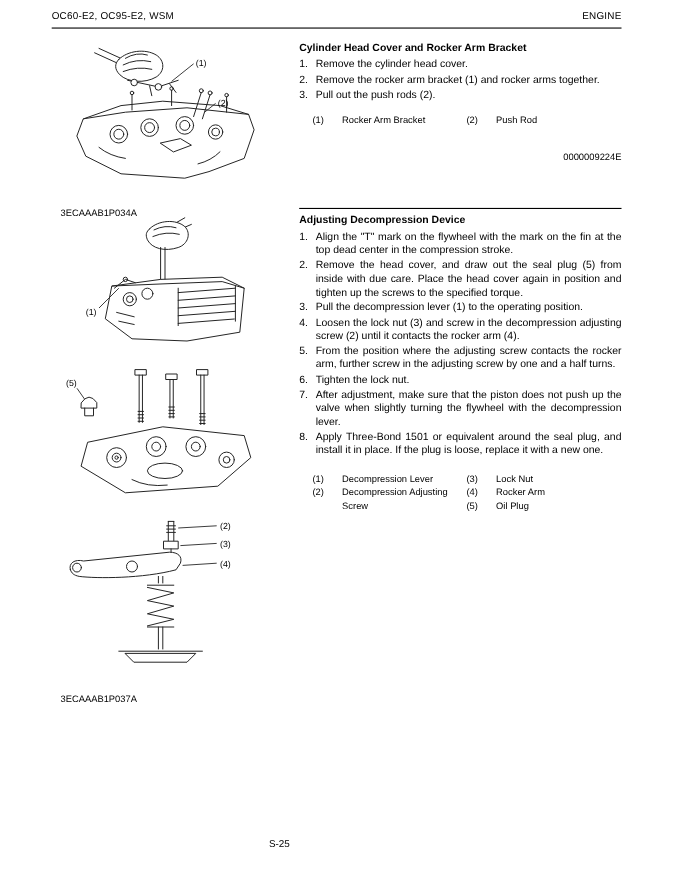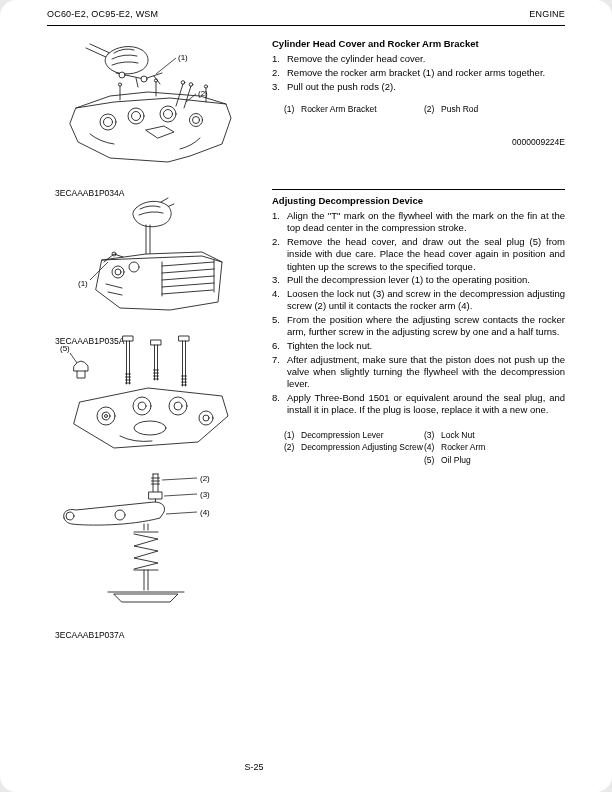--- a/index.html
+++ b/index.html
@@ -1,18 +1,18 @@
 <!DOCTYPE html>
 <html><head>
 <meta charset="utf-8">
 <style>
   html,body{margin:0;padding:0;background:#e9e9e9;}
   .page{
     position:relative;width:612px;height:792px;margin:0 auto;background:#fff;
-    font-family:"Liberation Sans",sans-serif;color:#000;overflow:hidden;border-radius:16px;
+    font-family:"Liberation Sans",sans-serif;color:#000;overflow:hidden;
   }
   
   .hdr-left{position:absolute;left:47px;top:9px;font-size:9px;letter-spacing:.2px;}
   .hdr-right{position:absolute;right:47px;top:9px;font-size:9px;letter-spacing:.2px;}
   .hdr-rule{position:absolute;left:47px;right:47px;top:25px;border-top:1.3px solid #000;}
   
   .figure{position:absolute;left:50px;width:206px;}
   .fig-label{font-size:8.5px;margin-top:18px;margin-left:5px;}
   .fig-svg{display:block;}
   svg text{font-family:"Liberation Sans",sans-serif;font-size:8px;fill:#000;}
@@ -22,21 +22,21 @@
   .step{display:flex;font-size:9.5px;line-height:1.29;margin-bottom:1.5px;}
   .step-num{flex:0 0 15px;}
   .step-text{flex:1;text-align:justify;}
   .legend{display:flex;padding-left:12px;font-size:8.5px;line-height:1.5;}
   .legend-1{margin-top:10px;}
   .legend-2{margin-top:12px;}
   .legend-col-l{width:140px;}
   .legend-col-r{flex:1;}
   .legend-item{display:flex;}
   .legend-num{flex:0 0 17px;}
-  .legend-label{flex:1;}
+  .legend-label{flex:1;margin-left:10px;}
   .ref-code{margin-top:21px;font-size:8.5px;text-align:right;}
   .divider{position:absolute;left:272px;top:189px;width:293px;border-top:1.3px solid #000;}
   .footer{position:absolute;left:0;top:762px;width:508px;text-align:center;font-size:9px;}
 </style>
 </head>
 <body>
 
 <div class="page">
 
   <span class="hdr-left">OC60-E2, OC95-E2,  WSM</span>
@@ -99,21 +99,20 @@
         <circle cx="84" cy="71" r="5"></circle>
         <path d="M56,88 l16,4 M58,96 l14,3"></path>
         <path d="M54,66 l10,-8 l9,3"></path>
         <circle cx="64" cy="58" r="2"></circle>
       </g>
       <g>
         <path d="M40,84 L58,66" stroke="#222" stroke-width="0.8"></path>
         <text x="28" y="90">(1)</text>
       </g>
     </svg>
-    <div class="fig-label">3ECAAAB1P035A</div>
   </div>
 
   <div class="figure" style="top:330px">
     <svg class="fig-svg" viewBox="0 0 205 124" width="205" height="124">
       <g stroke="#222" stroke-width="0.9" fill="none" stroke-linecap="round" stroke-linejoin="round">
         <path d="M24,36 q7,-10 14,0 l0,5 l-14,0 z" fill="#fff"></path>
         <path d="M27,41 l0,7 l8,0 l0,-7"></path>
         <rect x="73" y="6" width="10" height="5" fill="#fff"></rect>
         <path d="M76.5,11 L76.5,54 M79.5,11 L79.5,54 M75.5,44 h5 M75.5,47 h5 M75.5,50 h5 M75.5,53 h5"></path>
         <rect x="101" y="10" width="10" height="5" fill="#fff"></rect>

